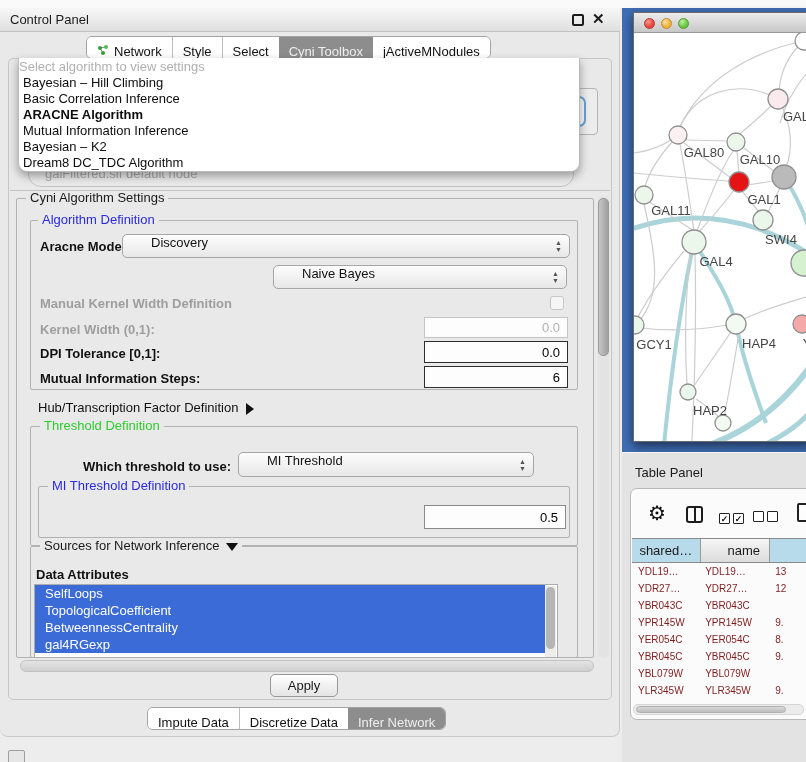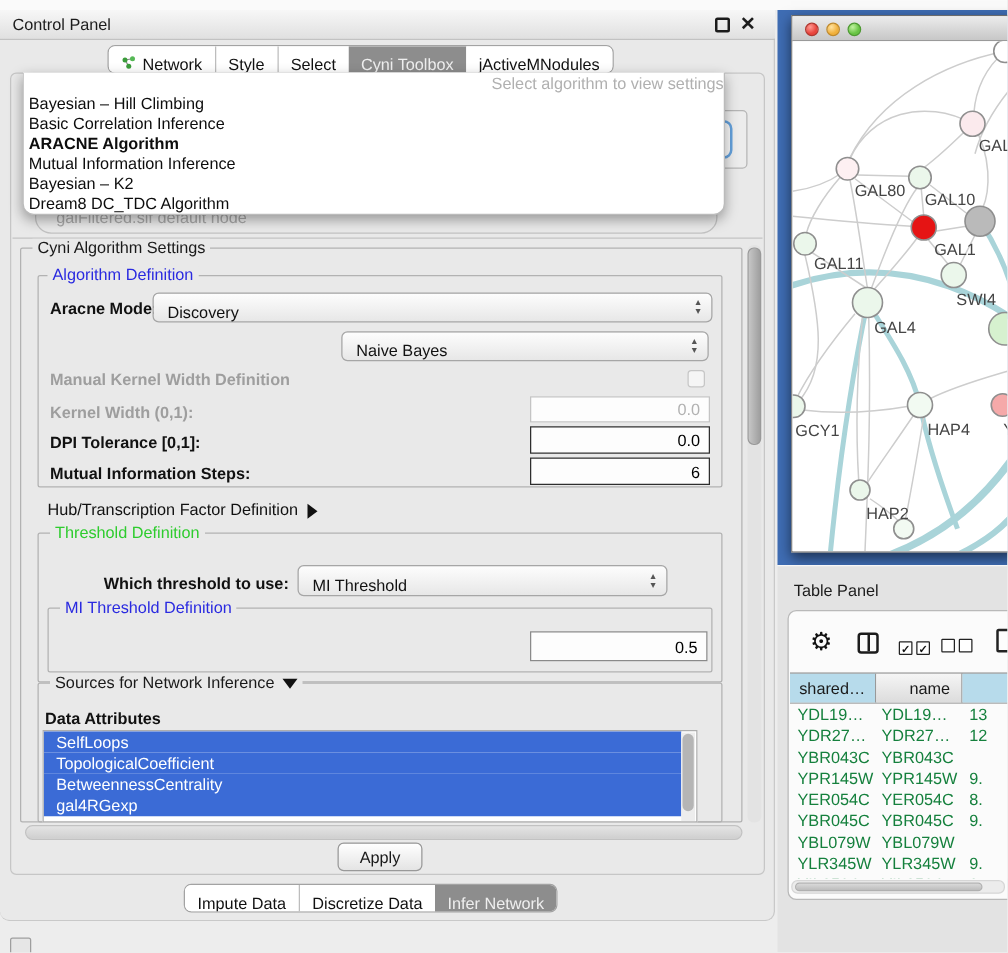--- a/index.html
+++ b/index.html
@@ -31,39 +31,39 @@
   #cp-content{left:8px;top:58px;width:604px;height:642px;border:1px solid #c6c6c6;border-radius:5px;background:#e9e9e9;}
   #divider{left:10px;top:190px;width:600px;height:0;border-top:1px solid #c4c4c4;}
 
   
   #hidden-combo{left:28px;top:160px;width:546px;height:27px;border:1px solid #c2c2c2;border-radius:13px;background:#eaeaea;color:#a8a8a8;line-height:25px;padding-left:16px;z-index:1;}
   #stepper-remnant{left:556px;top:88px;width:42px;height:47px;background:#ececec;border:1px solid #b5b5b5;border-radius:4px;z-index:1;}
   #stepper-blue{left:564px;top:96px;width:22px;height:31px;border:2px solid #64a1dc;border-radius:7px;background:#f8f8f8;z-index:2;color:#666;font-size:7px;line-height:8px;text-align:center;padding-top:7px;}
 
   
   #dropdown{left:18px;top:58px;width:562px;height:114px;background:#fff;border:1px solid #bbb;border-top:none;border-radius:0 0 9px 9px;box-shadow:0 4px 10px rgba(0,0,0,0.35);z-index:5;}
-  #dd-prompt{height:17px;text-align:right;color:#b0b0b0;font-size:13px;padding-top:1px;}
+  #dd-prompt{height:17px;text-align:left;color:#b0b0b0;font-size:13px;padding-top:1px;}
   .dd-item{height:16px;line-height:16px;padding-left:4px;font-size:13px;color:#0d0d0d;}
   .dd-item.bold{font-weight:bold;}
 
   
   .group{position:absolute;border:1px solid #b2b2b2;border-radius:2px;}
   .gtitle{position:absolute;background:#e9e9e9;padding:0 4px;font-size:13px;line-height:14px;}
   .blue{color:#2a2ae0;} .green{color:#2ecc2e;}
 
   
   #v-scroll{left:598px;top:196px;width:11px;height:462px;background:#e3e3e3;border-radius:5px;}
   #v-thumb{left:0;top:2px;width:11px;height:158px;border-radius:5px;background:linear-gradient(90deg,#c6c6c6,#9f9f9f);border:1px solid #9a9a9a;}
   #h-scroll{left:20px;top:660px;width:574px;height:12px;border:1px solid #c2c2c2;border-radius:6px;background:linear-gradient(#e4e4e4,#cfcfcf);}
 
   .flabel{position:absolute;font-size:13px;font-weight:bold;color:#111;}
   .flabel.dis{color:#9e9e9e;}
   .plain{font-weight:normal;}
 
-  .combo{position:absolute;background:linear-gradient(#fdfdfd,#e7e7e7);border:1px solid #a6a6a6;border-radius:5px;font-size:13px;display:flex;align-items:flex-end;padding-left:11px;color:#111;}
+  .combo{position:absolute;background:linear-gradient(#fdfdfd,#e7e7e7);border:1px solid #a6a6a6;border-radius:5px;font-size:13px;display:flex;align-items:flex-start;padding-left:28px;color:#111;}
   .combo .arrows{position:absolute;right:7px;top:50%;transform:translateY(-50%);font-size:7px;line-height:7px;color:#555;text-align:center;}
 
   .field{position:absolute;background:#fdfdfd;border:1.5px solid #2e2e2e;font-size:13px;display:flex;align-items:center;justify-content:flex-end;padding-right:7px;color:#000;}
   .field.dis{border:1px solid #c4c4c4;color:#b2b2b2;}
   .field.mid{border:1px solid #8a8a8a;}
 
   #kernel-check{left:550px;top:296px;width:14px;height:14px;border:1px solid #c6c6c6;border-radius:3px;background:#f5f5f5;}
 
   .tri-right{display:inline-block;width:0;height:0;border-left:8px solid #111;border-top:6px solid transparent;border-bottom:6px solid transparent;vertical-align:middle;margin-left:8px;}
   .tri-down{display:inline-block;width:0;height:0;border-top:8px solid #111;border-left:6px solid transparent;border-right:6px solid transparent;vertical-align:middle;margin-left:6px;}
@@ -99,21 +99,21 @@
   #unchecked-pair{left:753px;top:510px;}
   #doc-icon{left:797px;top:503px;width:16px;height:19px;border:2px solid #222;border-radius:2px;background:#fdfdfd;}
 
   #thead{left:632px;top:538px;width:174px;height:25px;display:flex;border-top:1px solid #8a8a8a;border-bottom:1px solid #8a8a8a;font-size:13px;}
   .hc{height:100%;display:flex;align-items:center;justify-content:center;border-right:1px solid #999;}
   #hc1{width:76px;background:#b7dbeb;}
   #hc2{width:75px;background:linear-gradient(#f5f5f5,#dcdcdc);padding-left:18px;}
   #hc3{width:40px;background:#b7dbeb;border-right:none;}
 
   #trows{left:632px;top:563px;width:174px;height:140px;overflow:hidden;background:#fbfbfb;}
-  .trow{display:flex;height:17px;line-height:17px;font-size:13px;color:#15803d;}
+  .trow{display:flex;height:17px;line-height:17px;font-size:10px;color:#7f1d1d;}
   .tc1{width:76px;padding-left:6px;overflow:hidden;white-space:nowrap;}
   .tc2{width:75px;padding-left:4px;overflow:hidden;white-space:nowrap;}
   .tc3{width:40px;padding-left:6px;overflow:hidden;white-space:nowrap;}
 
   #tp-hscroll{left:633px;top:704px;width:171px;height:11px;background:#ececec;border:1px solid #d6d6d6;border-radius:5px;}
   #tp-hthumb{position:absolute;left:2px;top:1px;width:150px;height:7px;background:linear-gradient(#d9d9d9,#bdbdbd);border:1px solid #b0b0b0;border-radius:4px;}
 </style>
 </head>
 <body>
 

